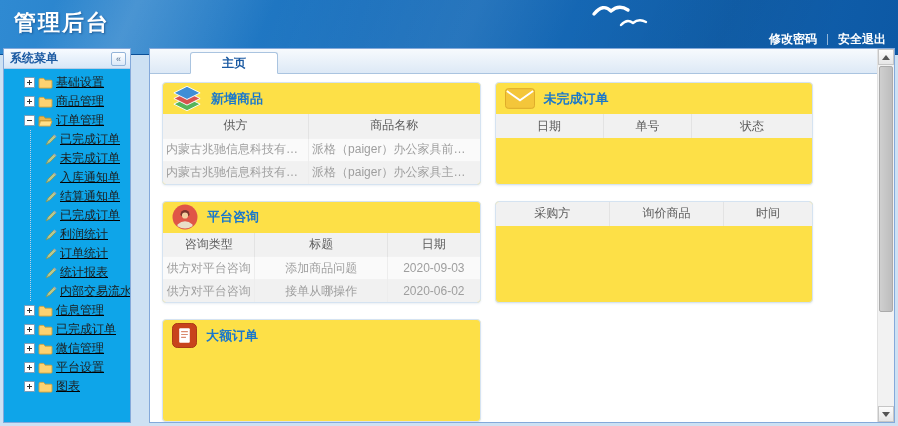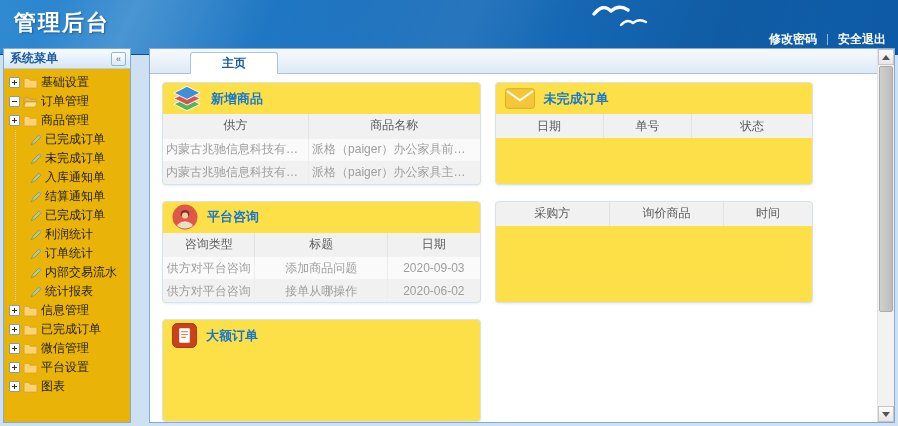--- a/index.html
+++ b/index.html
@@ -16,29 +16,29 @@
       rgba(0,0,0,.05) 80%,rgba(0,0,0,0) 92%);}
   .app-title{position:absolute;left:14px;top:8px;color:#fff;font-size:22px;font-weight:bold;
     letter-spacing:2px;text-shadow:1px 1px 2px rgba(0,40,90,.45);}
   .birds{position:absolute;left:588px;top:1px;}
   .header-links{position:absolute;right:12px;bottom:6px;display:flex;align-items:center;
     color:#fff;font-weight:bold;}
   .header-links a{color:#fff;text-decoration:none;cursor:pointer;}
   .hl-sep{width:1px;height:11px;background:rgba(255,255,255,.55);margin:0 10px;}
 
   
-  .sidebar{position:absolute;top:48px;left:3px;width:128px;bottom:3px;background:#eab308;
+  .sidebar{position:absolute;top:48px;left:3px;width:128px;bottom:3px;background:#0ea5e9;
     border:1px solid #84a9da;overflow:hidden;}
   .sidebar-header{height:20px;display:flex;align-items:center;padding:0 4px 0 6px;
     background:linear-gradient(#f7fbff,#d8e7f7);border-bottom:1px solid #b5cce6;}
   .sidebar-title{color:#1b5aa2;font-weight:bold;}
   .collapse-btn{margin-left:auto;width:15px;height:14px;border:1px solid #93b4d9;border-radius:2px;
     background:linear-gradient(#ffffff,#dbe9f8);color:#55718f;font-size:9px;line-height:12px;
     text-align:center;cursor:pointer;}
-  .tree{padding:4px 0 0 3px;}
+  .tree{padding:4px 0 0 18px;text-decoration:underline;}
   .tree-row{display:flex;align-items:center;gap:3px;height:19px;padding-left:2px;cursor:pointer;white-space:nowrap;}
   .tree-row.child{padding-left:14px;align-items:center;}
   .tree-children{margin-left:8px;border-left:1px dotted #c3d2e4;}
   .exp{width:11px;height:11px;flex:none;border:1px solid #7e9db8;background:#fff;
     position:relative;border-radius:1px;}
   .exp::before{content:"";position:absolute;left:2px;right:2px;top:4px;height:1px;background:#333;}
   .exp:not(.open)::after{content:"";position:absolute;top:2px;bottom:2px;left:4px;width:1px;background:#333;}
   .ticon{flex:none;display:inline-flex;}
   .tlabel{color:#1d1d1d;}
 
@@ -108,38 +108,38 @@
       <div class="tree-row">
         <span class="exp"></span>
         <span class="ticon">
           <svg width="15" height="12" viewBox="0 0 16 13">
             <path d="M1 3 Q1 1.5 2.5 1.5 L6 1.5 7.5 3.5 14 3.5 Q15 3.5 15 4.5 L15 11 Q15 12 14 12 L2 12 Q1 12 1 11Z" fill="#fdd271" stroke="#d9a43b"></path>
           </svg>
         </span>
         <span class="tlabel">基础设置</span>
       </div>
       <div class="tree-row">
+        <span class="exp"></span>
+        <span class="ticon">
+          <svg width="15" height="12" viewBox="0 0 16 13">
+            <path d="M1 3 Q1 1.5 2.5 1.5 L6 1.5 7.5 3.5 14 3.5 Q15 3.5 15 4.5 L15 11 Q15 12 14 12 L2 12 Q1 12 1 11Z" fill="#fdd271" stroke="#d9a43b"></path>
+          </svg>
+        </span>
+        <span class="tlabel">商品管理</span>
+      </div>
+      <div class="tree-row">
         <span class="exp open"></span>
         <span class="ticon">
           <svg width="15" height="12" viewBox="0 0 16 13">
             <path d="M1 3 Q1 1.5 2.5 1.5 L6 1.5 7.5 3.5 13 3.5 Q14 3.5 14 4.5 L14 6 2 6 1 11Z" fill="#e9b64d" stroke="#c99a33"></path>
             <path d="M2.5 6.5 L15 6.5 13.2 12 1 12Z" fill="#ffe18a" stroke="#d9a43b"></path>
           </svg>
         </span>
         <span class="tlabel">订单管理</span>
       </div>
-      <div class="tree-row">
-        <span class="exp"></span>
-        <span class="ticon">
-          <svg width="15" height="12" viewBox="0 0 16 13">
-            <path d="M1 3 Q1 1.5 2.5 1.5 L6 1.5 7.5 3.5 14 3.5 Q15 3.5 15 4.5 L15 11 Q15 12 14 12 L2 12 Q1 12 1 11Z" fill="#fdd271" stroke="#d9a43b"></path>
-          </svg>
-        </span>
-        <span class="tlabel">商品管理</span>
-      </div>
       <div class="tree-children">
         <div class="tree-row child">
           <span class="ticon">
             <svg width="12" height="12" viewBox="0 0 12 12">
               <path d="M1 11 L3 7 9 1 11 3 5 9Z" fill="#b9c98e" stroke="#7f955f" stroke-width=".8"></path>
               <path d="M9 1 L11 3" stroke="#9aa8b5" stroke-width="1.6"></path>
             </svg>
           </span>
           <span class="tlabel">已完成订单</span>
         </div>
@@ -197,30 +197,30 @@
           </span>
           <span class="tlabel">订单统计</span>
         </div>
         <div class="tree-row child">
           <span class="ticon">
             <svg width="12" height="12" viewBox="0 0 12 12">
               <path d="M1 11 L3 7 9 1 11 3 5 9Z" fill="#b9c98e" stroke="#7f955f" stroke-width=".8"></path>
               <path d="M9 1 L11 3" stroke="#9aa8b5" stroke-width="1.6"></path>
             </svg>
           </span>
+          <span class="tlabel">统计报表</span>
+        </div>
+        <div class="tree-row child">
+          <span class="ticon">
+            <svg width="12" height="12" viewBox="0 0 12 12">
+              <path d="M1 11 L3 7 9 1 11 3 5 9Z" fill="#b9c98e" stroke="#7f955f" stroke-width=".8"></path>
+              <path d="M9 1 L11 3" stroke="#9aa8b5" stroke-width="1.6"></path>
+            </svg>
+          </span>
           <span class="tlabel">内部交易流水</span>
-        </div>
-        <div class="tree-row child">
-          <span class="ticon">
-            <svg width="12" height="12" viewBox="0 0 12 12">
-              <path d="M1 11 L3 7 9 1 11 3 5 9Z" fill="#b9c98e" stroke="#7f955f" stroke-width=".8"></path>
-              <path d="M9 1 L11 3" stroke="#9aa8b5" stroke-width="1.6"></path>
-            </svg>
-          </span>
-          <span class="tlabel">统计报表</span>
         </div>
       </div>
       <div class="tree-row">
         <span class="exp"></span>
         <span class="ticon">
           <svg width="15" height="12" viewBox="0 0 16 13">
             <path d="M1 3 Q1 1.5 2.5 1.5 L6 1.5 7.5 3.5 14 3.5 Q15 3.5 15 4.5 L15 11 Q15 12 14 12 L2 12 Q1 12 1 11Z" fill="#fdd271" stroke="#d9a43b"></path>
           </svg>
         </span>
         <span class="tlabel">信息管理</span>

